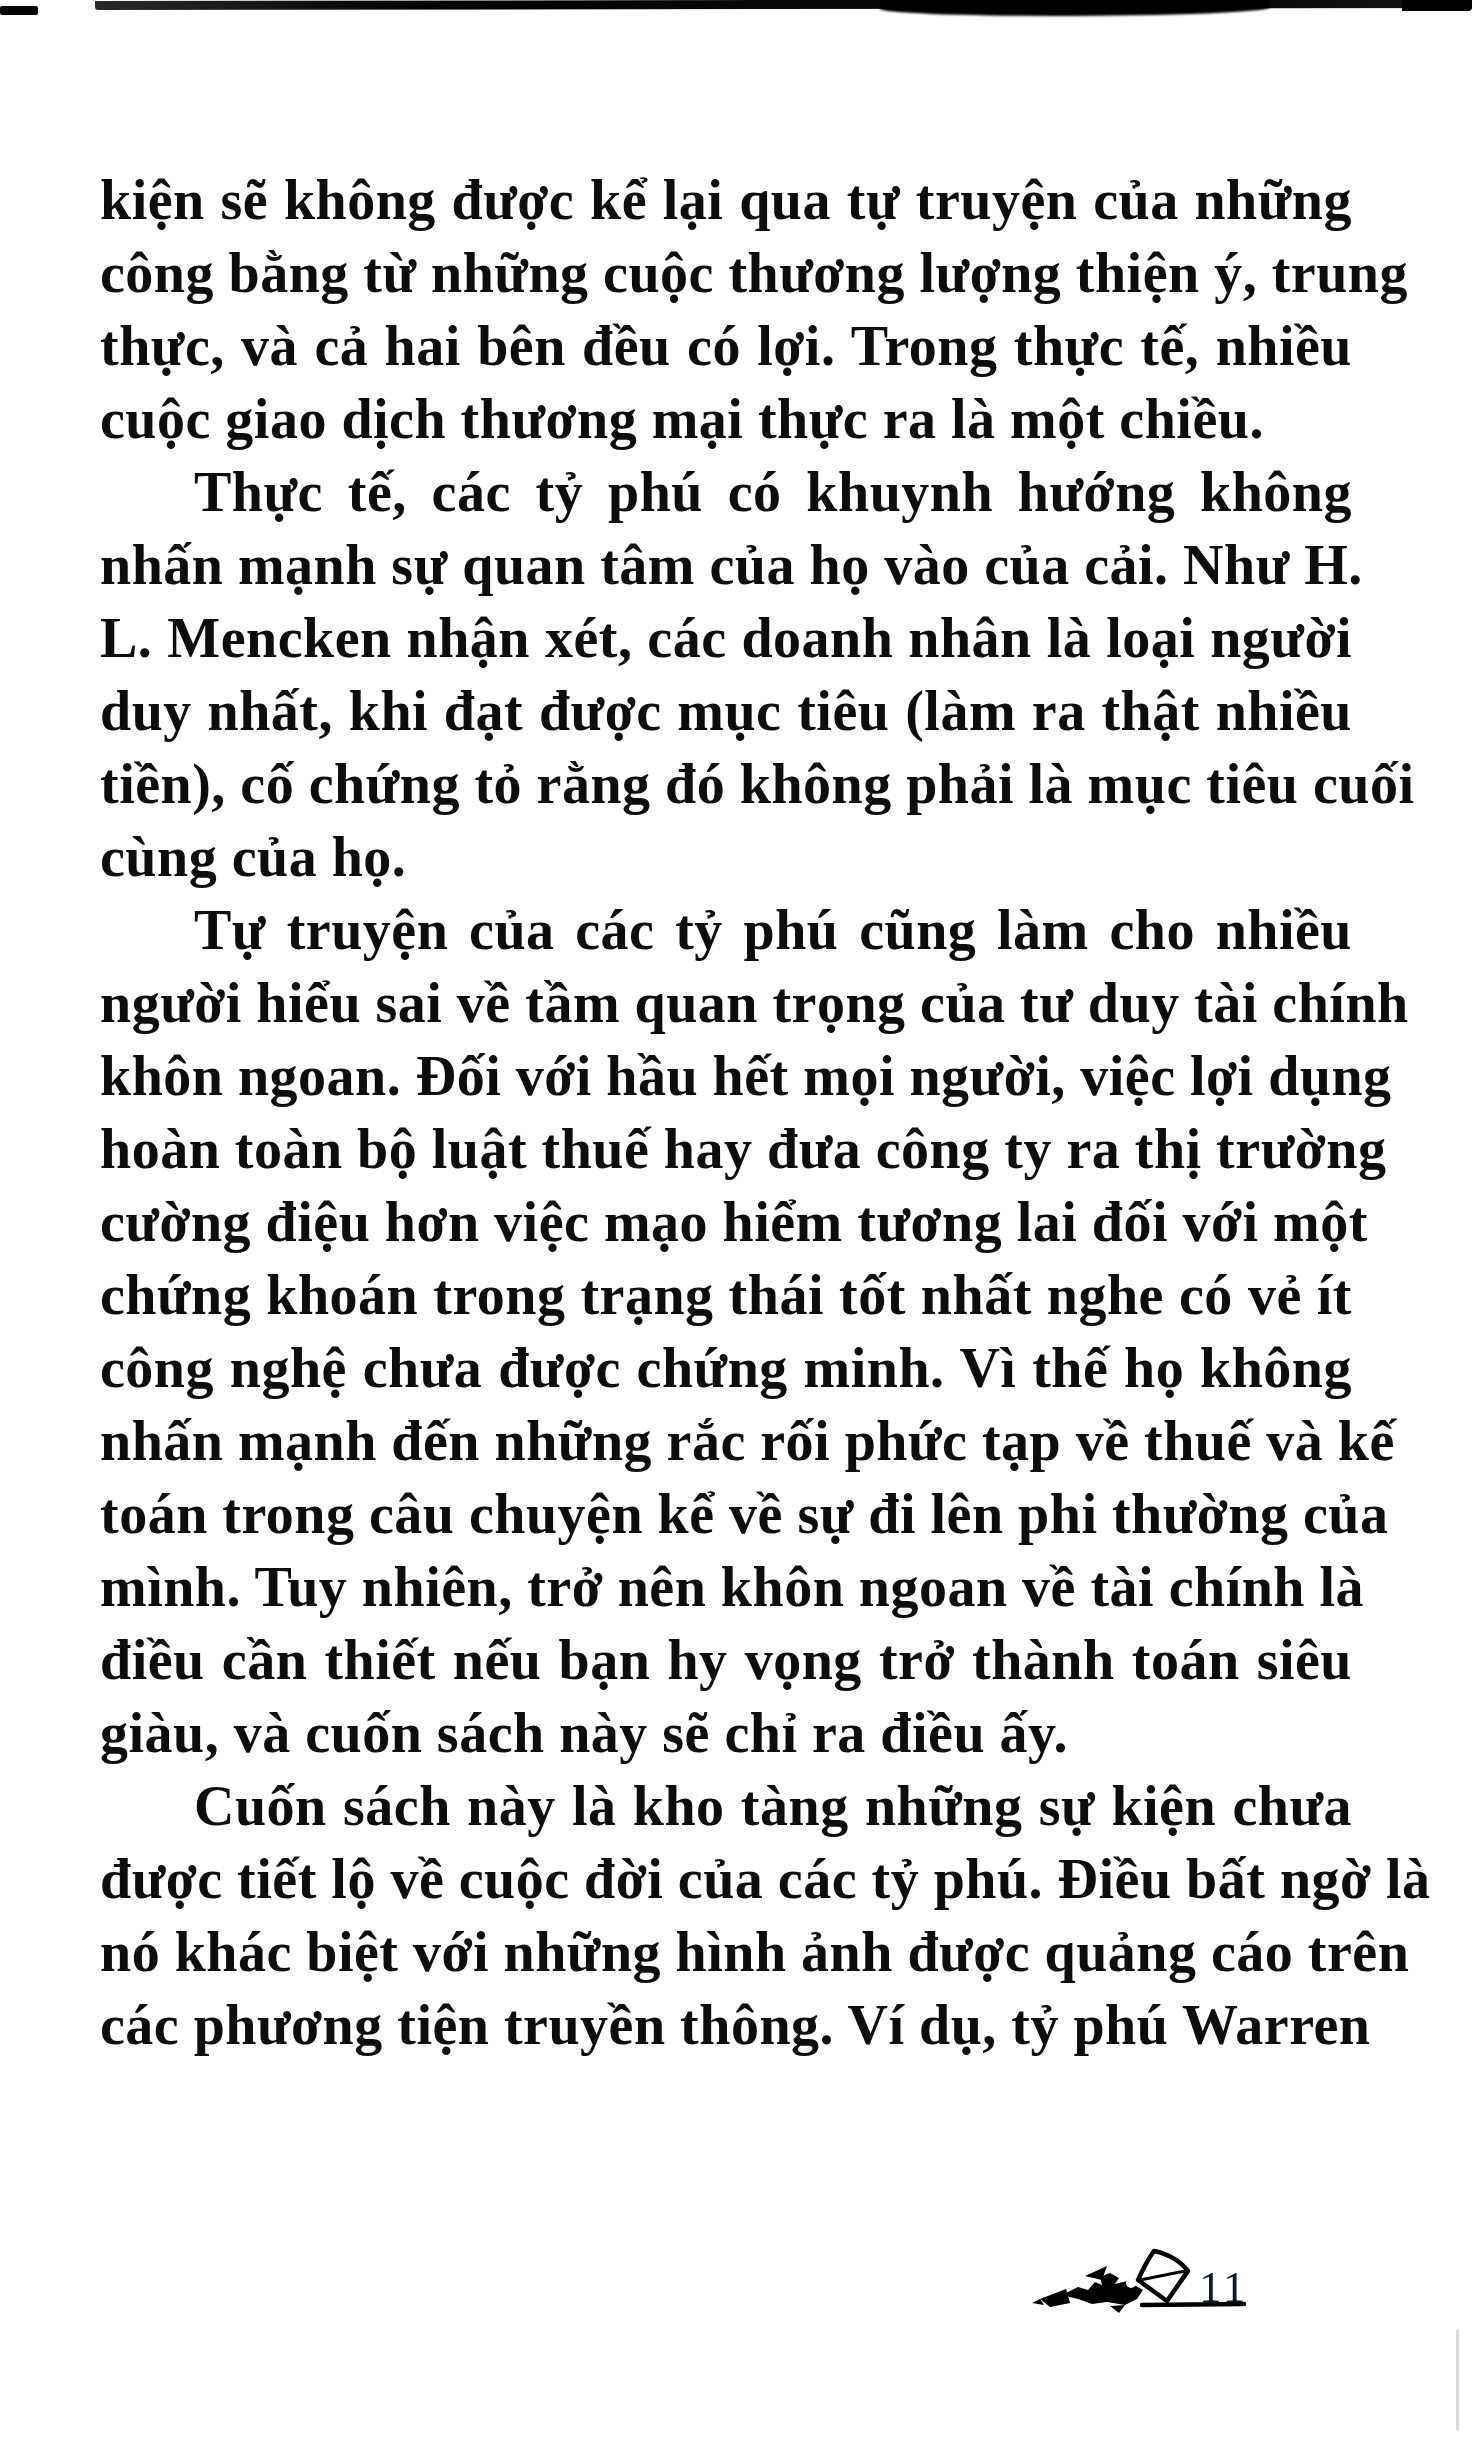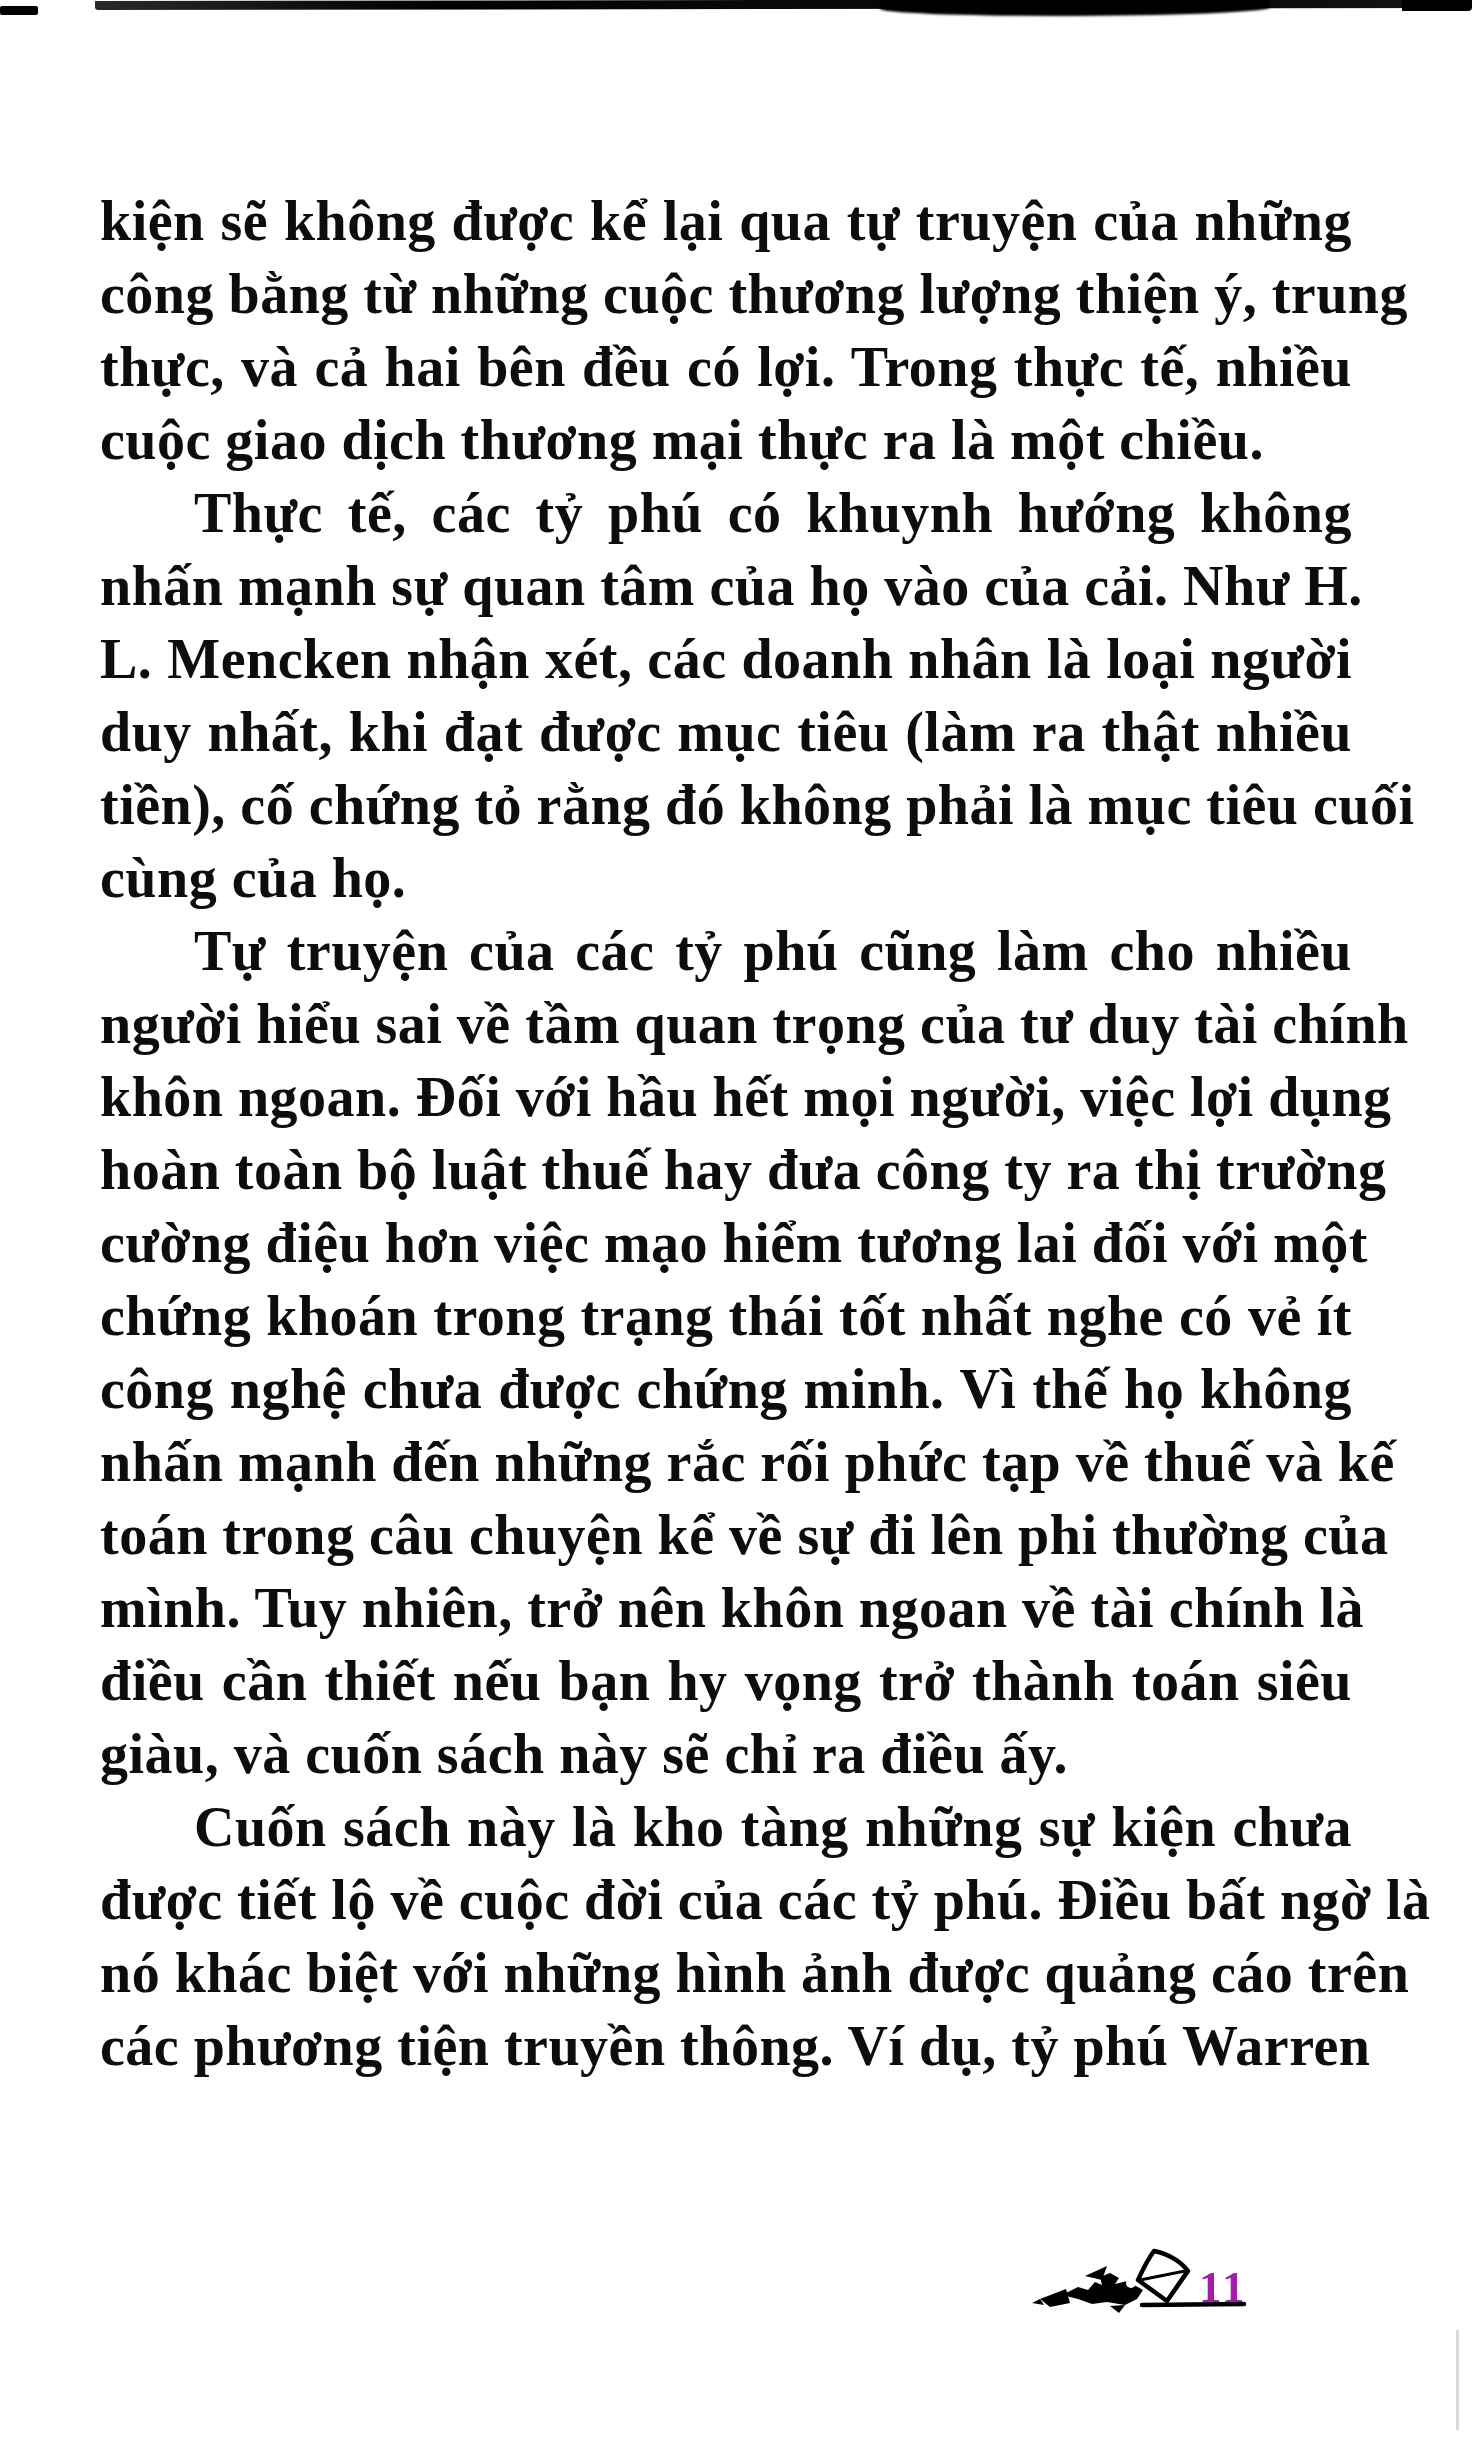--- a/index.html
+++ b/index.html
@@ -45,21 +45,21 @@
     position: absolute;
     left: 0; top: 6px;
     width: 38px; height: 9px;
     background: #000;
     border-radius: 2px;
   }
 
   
   .text-block {
     position: absolute;
-    left: 100px; top: 185px;
+    left: 100px; top: 164px;
     width: 1252px;
   }
   .line {
     font-size: 56px;
     font-weight: bold;
     line-height: 73px;
     height: 73px;
     white-space: nowrap;
     text-align: justify;
     text-align-last: justify;
@@ -75,24 +75,24 @@
   .footer {
     position: absolute;
     left: 1030px; top: 2225px;
     width: 260px; height: 120px;
   }
   .footer svg { position: absolute; left: 0; top: 0; }
   .page-number {
     position: absolute;
     left: 169px; top: 40px;
     font-size: 45px;
-    font-weight: bold;
+    font-weight: normal;
     letter-spacing: 3px;
     line-height: 1;
-    color: #a21caf;
+    color: #0f172a;
   }
 
   
   .scan-streak {
     position: absolute;
     left: 1456px; top: 2330px;
     width: 3px; height: 100px;
     background: #c9c9c9;
     opacity: 0.7;
   }

